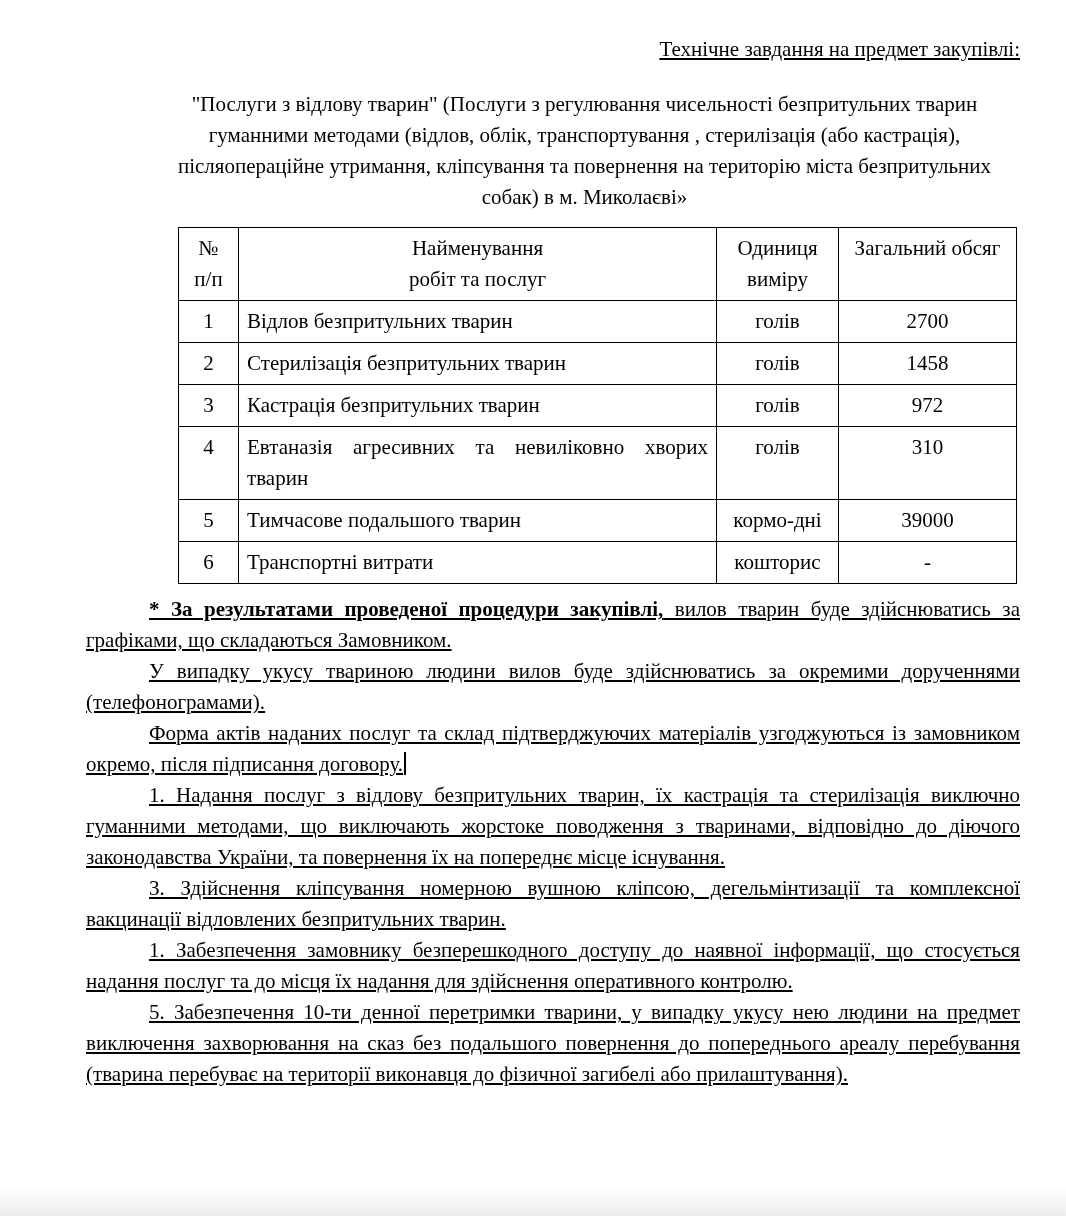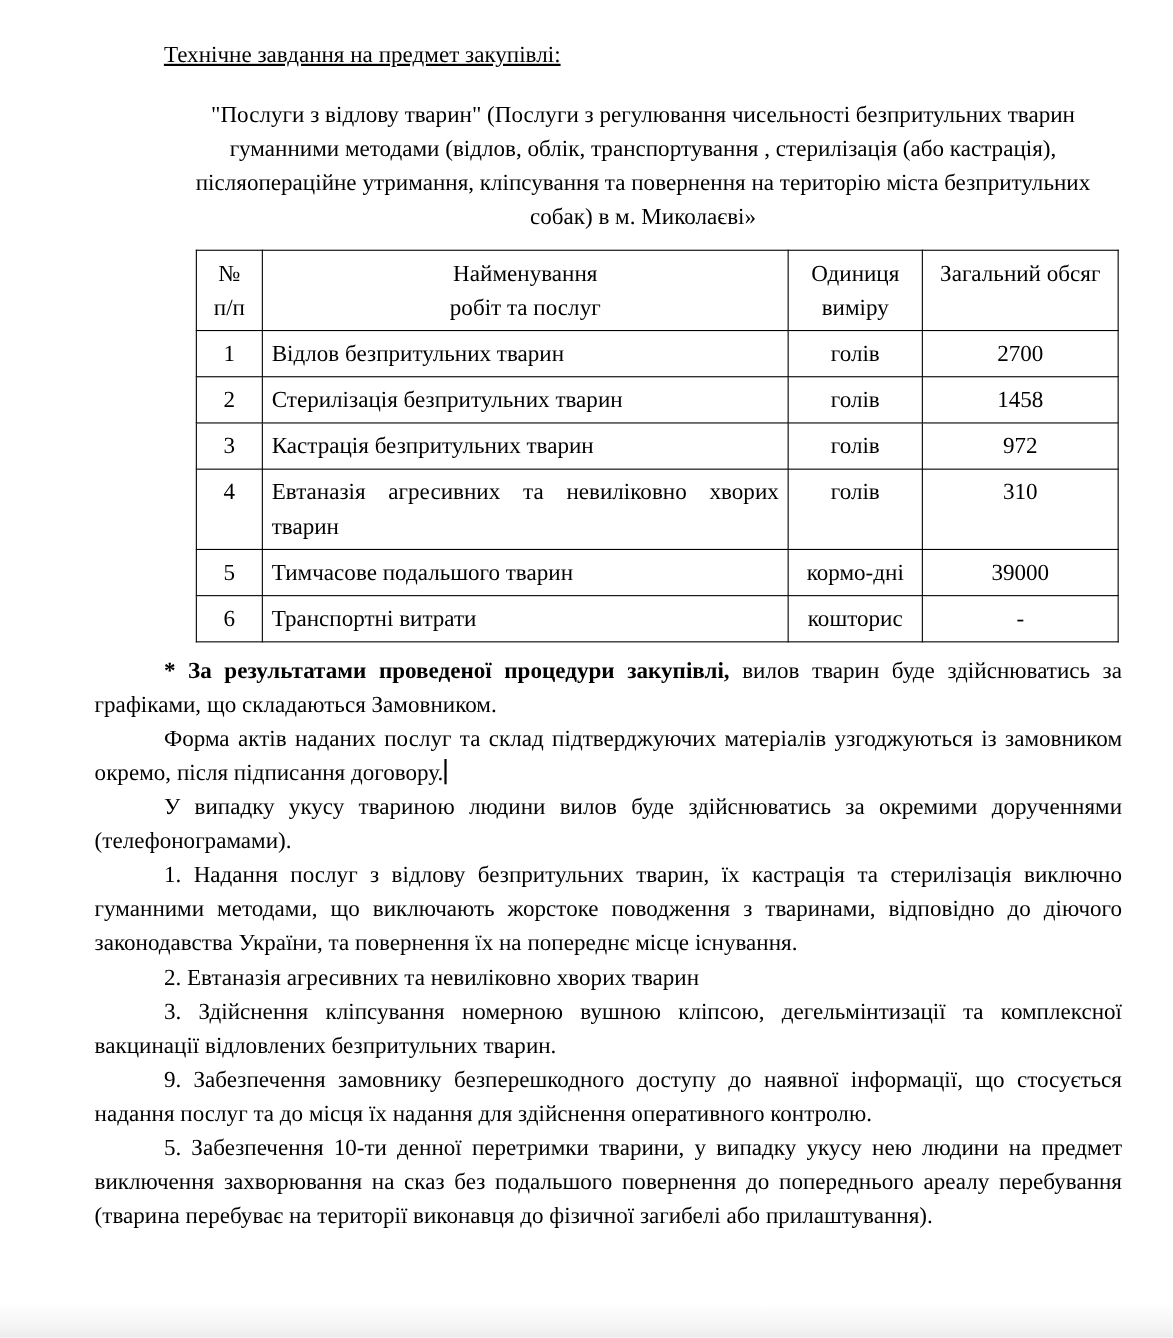--- a/index.html
+++ b/index.html
@@ -11,21 +11,21 @@
     font-family: "Liberation Serif", "DejaVu Serif", serif;
     font-size: 21px;
     line-height: 31px;
     position: relative;
     overflow: hidden;
   }
   .page-content {
     padding: 34px 46px 0 86px; 
   }
   .doc-title {
-    text-align: left;
+    text-align: right;
     margin: 0 0 24px 63px;
     font-size: 21px;
     font-weight: normal;
     line-height: 31px;
   }
   .doc-title .underlined { text-decoration: underline; }
   .doc-subtitle {
     text-align: center;
     margin: 0 0 14px 63px;
     line-height: 31px;
@@ -49,20 +49,21 @@
   col.c-name   { width: 478px; }
   col.c-unit   { width: 122px; }
   col.c-volume { width: 178px; }
   th .th-line { display: block; text-align: center; }
   td.cell-num, td.cell-unit, td.cell-volume { text-align: center; }
   td.cell-name { text-align: justify; }
   p.body-par {
     margin: 0;
     text-indent: 63px;
     text-align: justify;
+    text-decoration: underline;
   }
   .bold-lead { font-weight: bold; }
   .caret {
     display: inline-block;
     width: 2px;
     height: 23px;
     background: #000;
     vertical-align: -4px;
     margin-left: 1px;
   }
@@ -144,25 +145,24 @@
         <td class="cell-num">6</td>
         <td class="cell-name">Транспортні витрати</td>
         <td class="cell-unit">кошторис</td>
         <td class="cell-volume">-</td>
       </tr>
     </tbody>
   </table>
 
   <p class="body-par"><span class="bold-lead">* За результатами проведеної процедури закупівлі,</span><span> вилов тварин буде здійснюватись за графіками, що складаються Замовником.</span></p>
 
+  <p class="body-par">У випадку укусу твариною людини вилов буде здійснюватись   за окремими дорученнями (телефонограмами).</p>
+
   <p class="body-par"><span>Форма актів наданих послуг та склад підтверджуючих матеріалів узгоджуються із замовником окремо, після підписання договору.</span><span class="caret"></span></p>
 
-  <p class="body-par">У випадку укусу твариною людини вилов буде здійснюватись   за окремими дорученнями (телефонограмами).</p>
-
   <p class="body-par">1. Надання послуг з відлову безпритульних тварин, їх кастрація та стерилізація виключно гуманними методами, що виключають жорстоке поводження з тваринами, відповідно до діючого законодавства України, та повернення їх на попереднє місце існування.</p>
-  <p class="body-par">2. Евтаназія агресивних та невиліковно хворих тварин</p>
   <p class="body-par">3. Здійснення кліпсування номерною вушною кліпсою, дегельмінтизації та комплексної вакцинації відловлених безпритульних тварин.</p>
-  <p class="body-par">9. Забезпечення замовнику безперешкодного доступу до наявної інформації, що стосується надання послуг та до місця їх надання для здійснення оперативного контролю.</p>
+  <p class="body-par">1. Забезпечення замовнику безперешкодного доступу до наявної інформації, що стосується надання послуг та до місця їх надання для здійснення оперативного контролю.</p>
   <p class="body-par">5. Забезпечення 10-ти денної перетримки тварини, у випадку укусу нею людини на предмет виключення захворювання на сказ без подальшого повернення до попереднього ареалу перебування (тварина перебуває на території виконавця до фізичної загибелі або прилаштування).</p>
 
 </div>
 
 <div class="page-bottom-shade"></div>
 
 </body></html>

